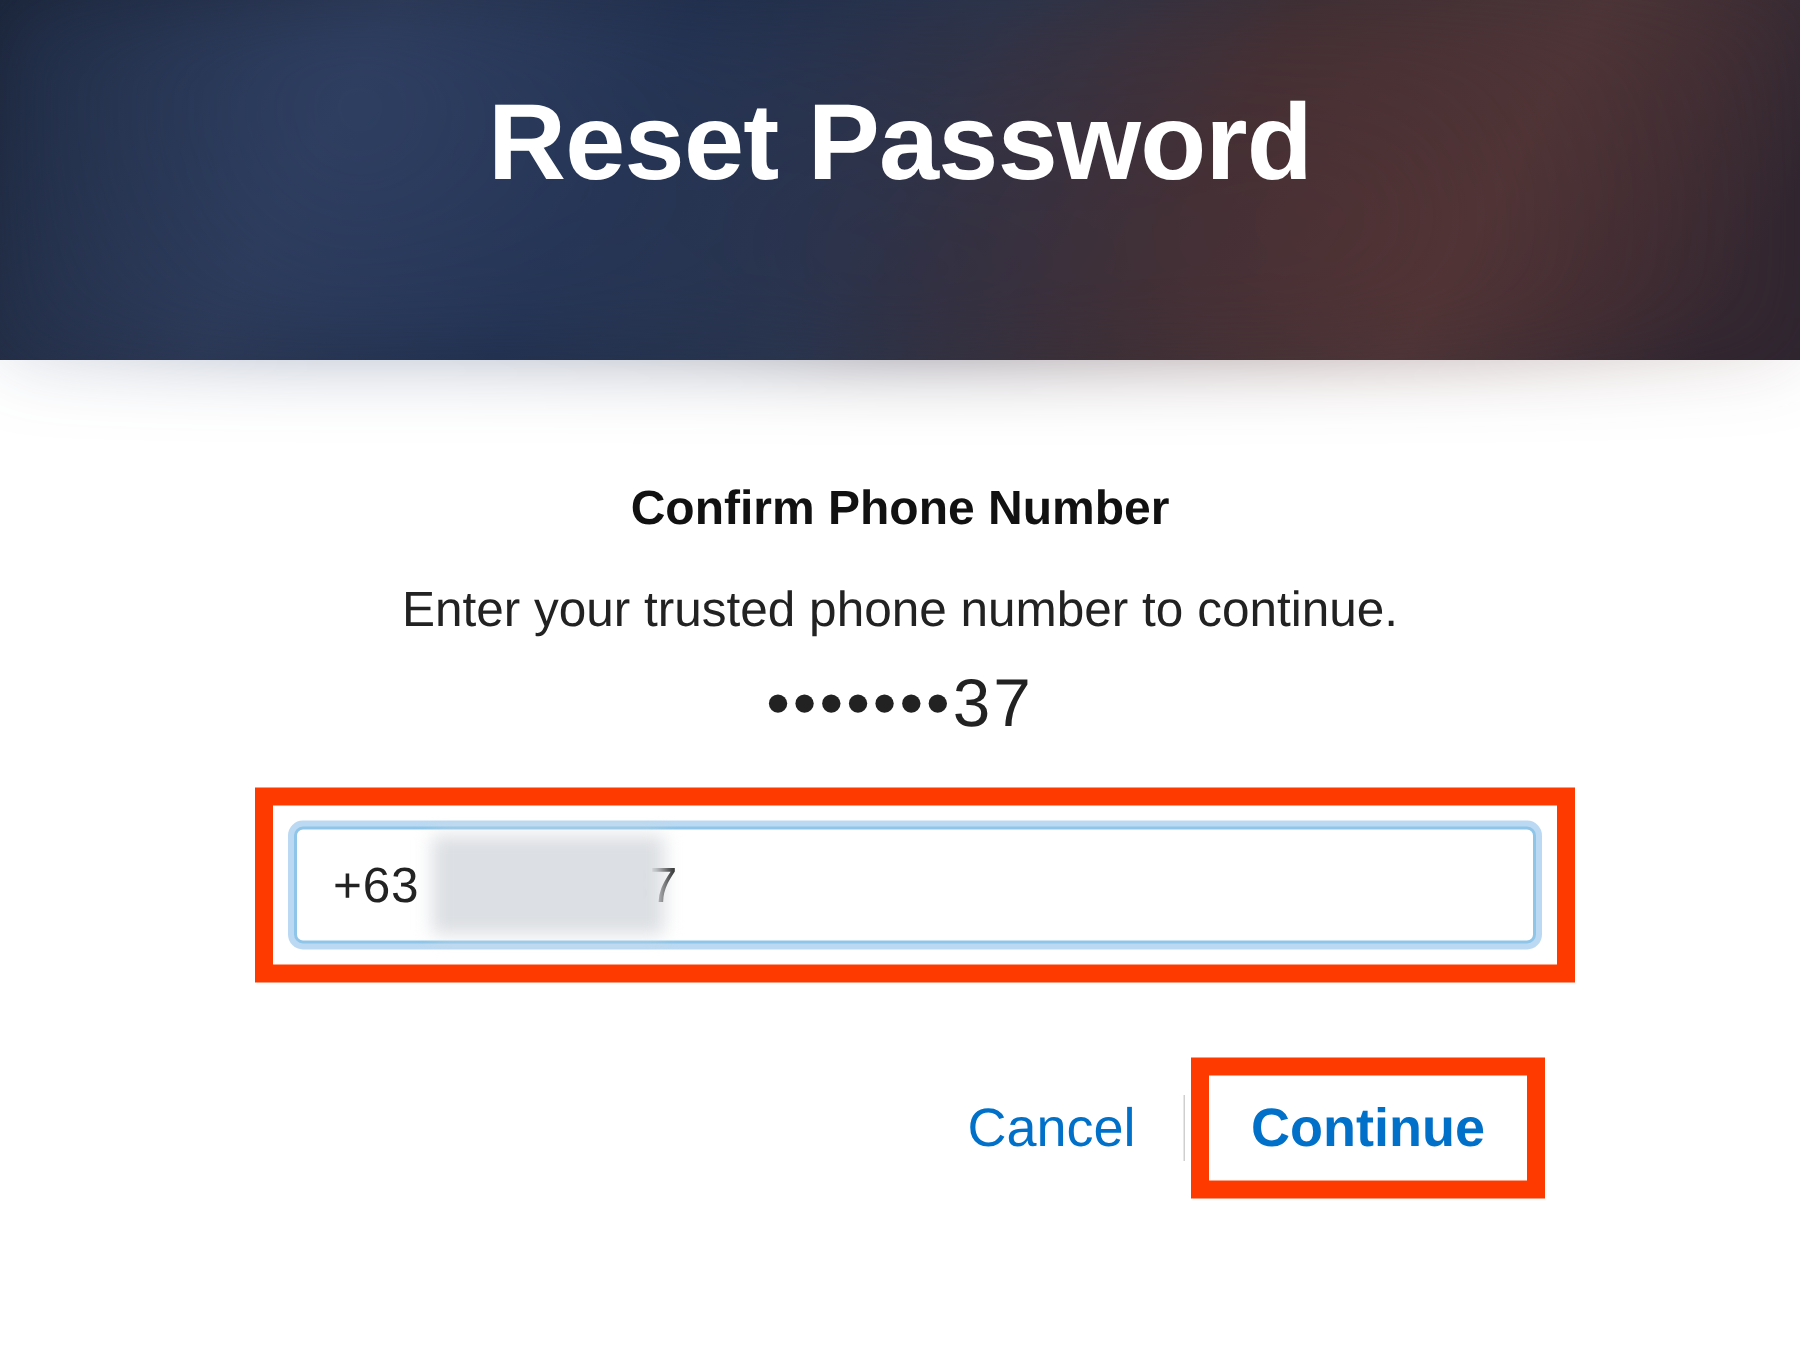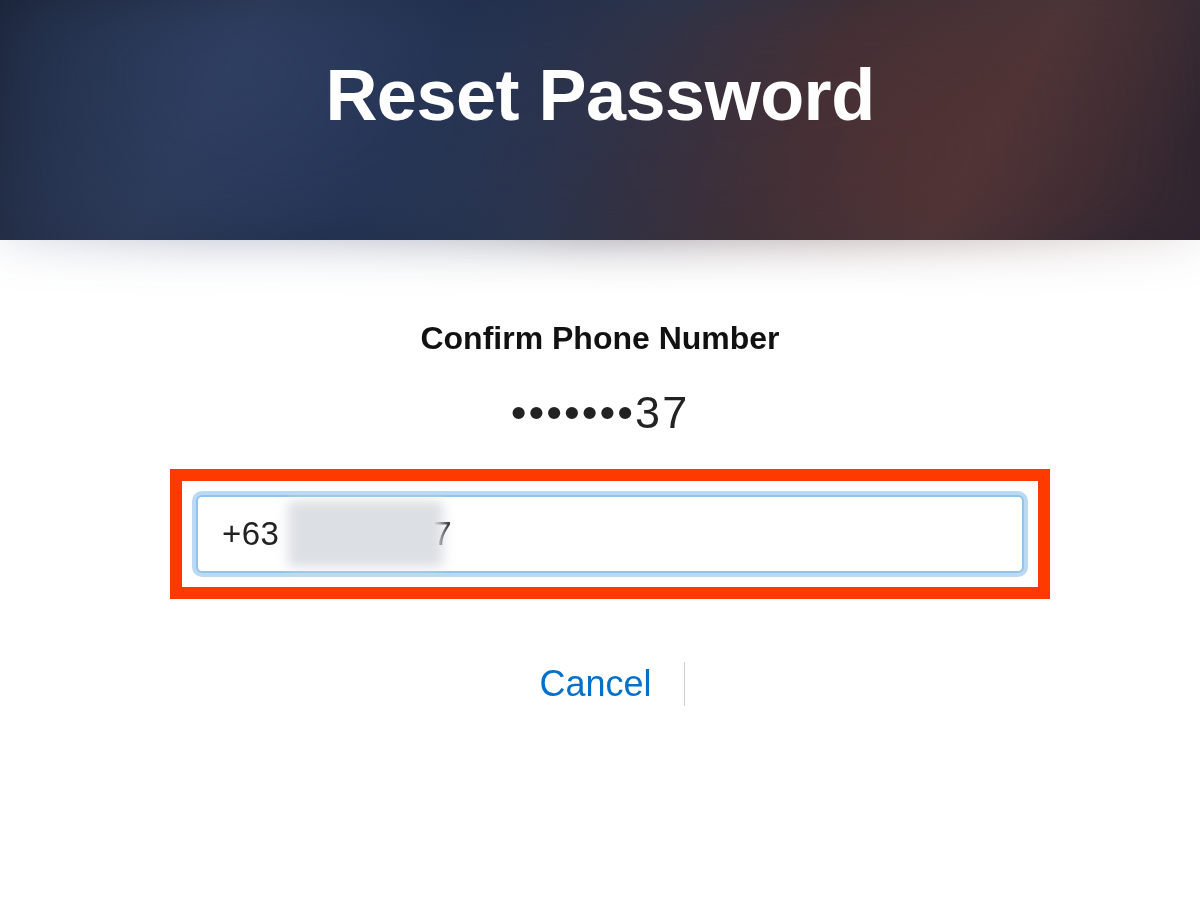--- a/index.html
+++ b/index.html
@@ -92,21 +92,21 @@
       left: 92px;
       width: 155px;
       height: 66px;
       background: #dcdfe3;
       filter: blur(6px);
       border-radius: 3px;
     }
     .actions {
       display: flex;
       align-items: center;
-      justify-content: center;
+      justify-content: flex-end;
       gap: 0;
       margin-top: 10px;
     }
     .action-btn {
       background: none;
       border: none;
       font-size: 36px;
       color: #0070c9;
       cursor: pointer;
       padding: 14px 28px;
@@ -131,26 +131,30 @@
   </style>
 </head>
 <body>
 
 <div class="header">
   <h1 class="header-title">Reset Password</h1>
 </div>
 
 <div class="content">
   <h2 class="subtitle">Confirm Phone Number</h2>
+  <p class="instruction">Enter your trusted phone number to continue.</p>
   <p class="masked-number">•••••••37</p>
 
   <div class="input-highlight-wrap">
     <div class="phone-input-wrap">
       <input type="text" class="phone-input" value="+63            237" style="">
       <div class="blur-patch"></div>
     </div>
   </div>
 
   <div class="actions">
     <button class="action-btn">Cancel</button>
     <div class="divider"></div>
+    <div class="continue-highlight">
+      <button class="action-btn">Continue</button>
+    </div>
   </div>
 </div>
 
 </body></html>

